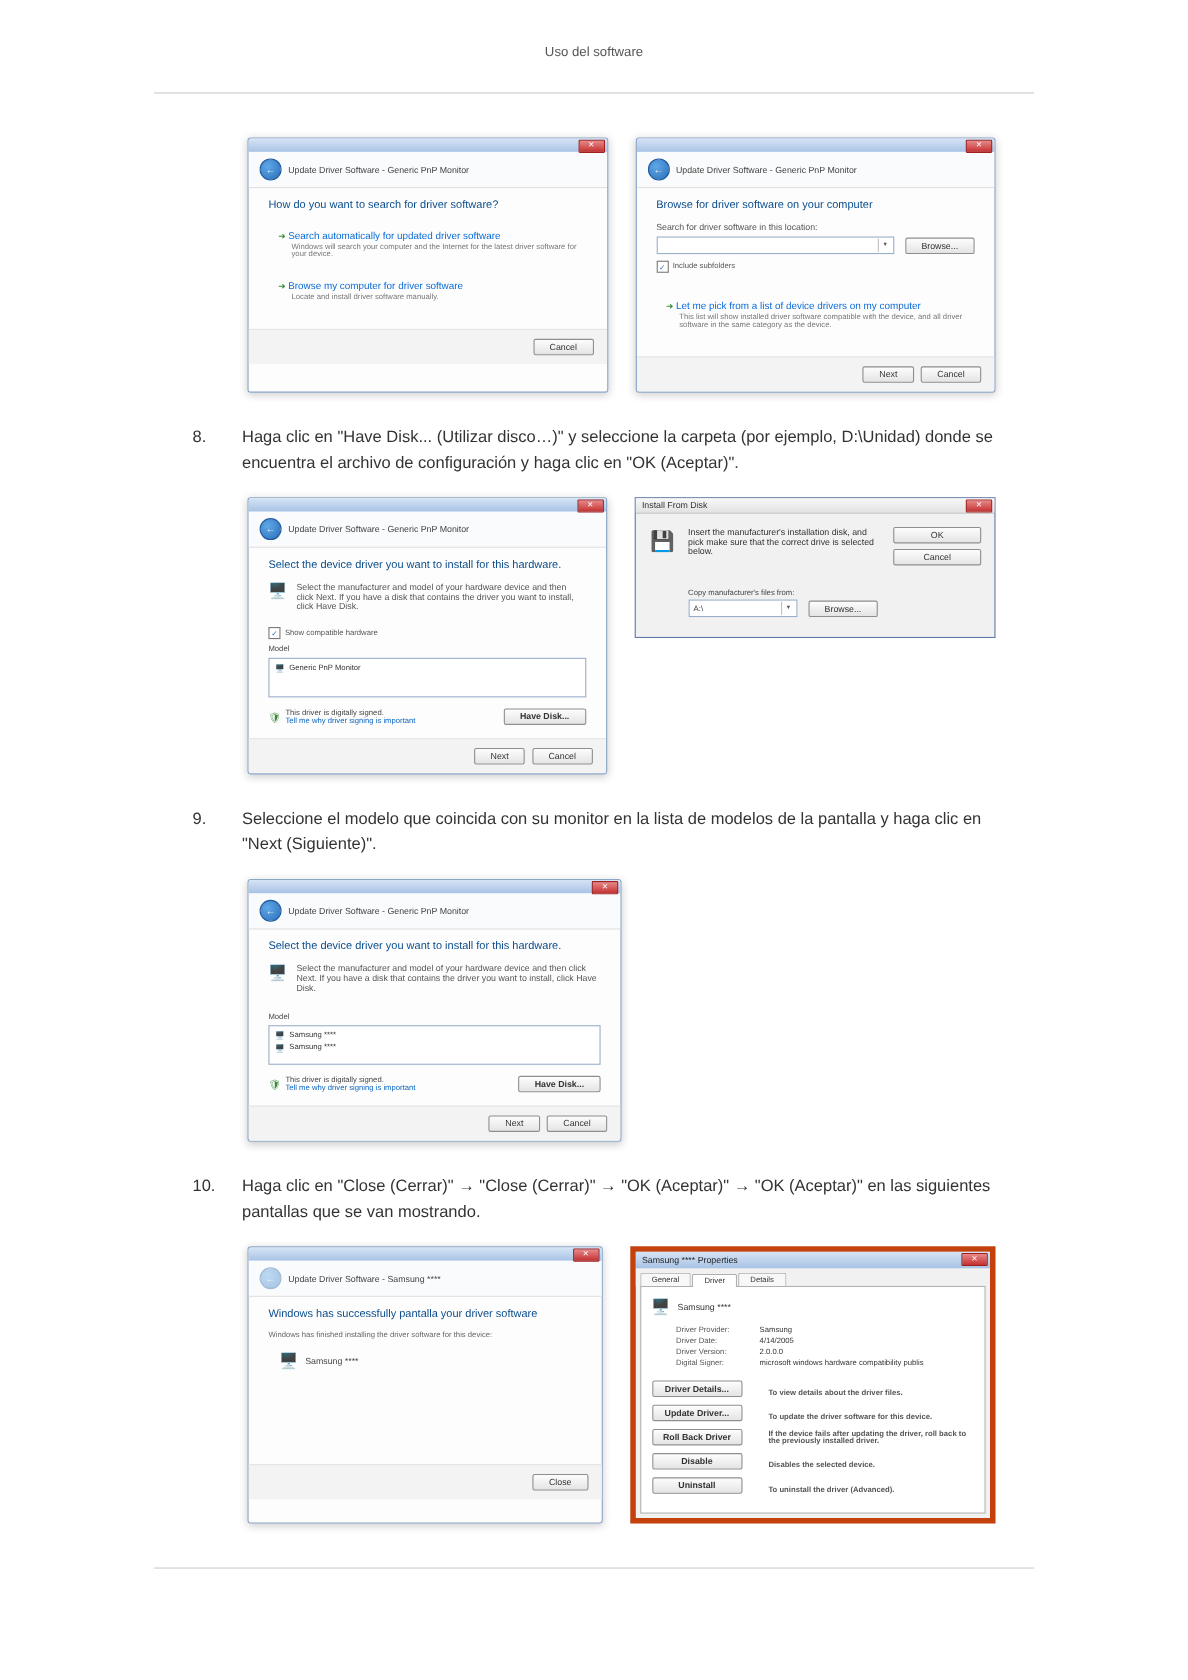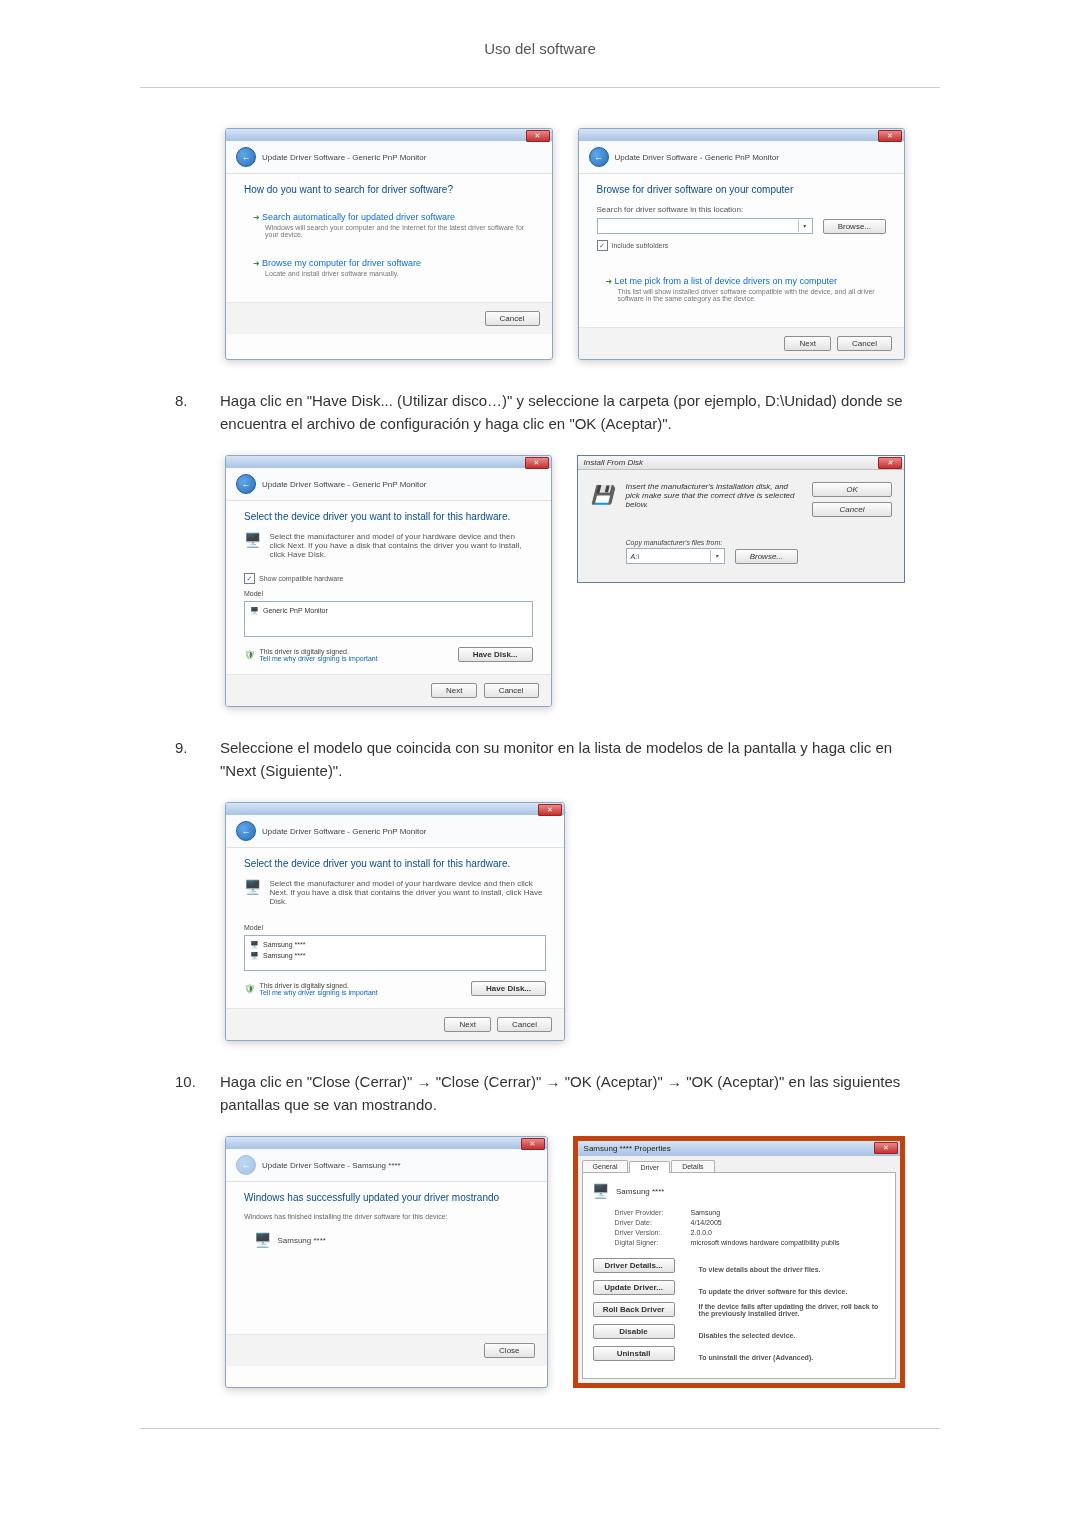--- a/index.html
+++ b/index.html
@@ -10,21 +10,21 @@
       color: #333;
     }
     .page {
       width: 1080px;
       margin: 0 auto;
       padding: 40px 0;
       box-sizing: border-box;
     }
     .header-title {
       text-align: center;
-      font-size: 15px;
+      font-size: 12px;
       color: #555;
       margin-bottom: 30px;
     }
     .header-rule {
       border: none;
       border-top: 1px solid #ccc;
       margin: 8px 140px 40px 140px;
     }
     .footer-rule {
       border: none;
@@ -505,21 +505,21 @@
             </div>
             <span class="win-btn have-disk-btn" style="margin-left:auto;">Have Disk...</span>
           </div>
         </div>
         <div class="footer-btns">
           <span class="win-btn">Next</span>
           <span class="win-btn">Cancel</span>
         </div>
       </div>
 
-      <div class="ifd-dialog" style="align-self:flex-start;font-style:italic;">
+      <div class="ifd-dialog" style="align-self:flex-start;">
         <div class="ifd-title">
           <span>Install From Disk</span>
           <div class="close-x">✕</div>
         </div>
         <div class="ifd-body">
           <div class="disk-icon">💾</div>
           <div class="ifd-content">
             <div class="ifd-text">Insert the manufacturer's installation disk, and pick make sure that the correct drive is selected below.</div>
             <div class="section-label">Copy manufacturer's files from:</div>
             <div class="input-combo">
@@ -595,21 +595,21 @@
 
       <div class="dialog">
         <div class="titlebar-strip">
           <div class="close-x">✕</div>
         </div>
         <div class="breadcrumb">
           <div class="back-btn" style="opacity:0.4;">←</div>
           <div class="breadcrumb-text">Update Driver Software - Samsung ****</div>
         </div>
         <div class="dialog-body" style="min-height:130px;">
-          <div class="body-title">Windows has successfully updated your driver mostrando</div>
+          <div class="body-title">Windows has successfully pantalla your driver software</div>
           <div class="success-text">Windows has finished installing the driver software for this device:</div>
           <div class="device-line">
             <span class="monitor-icon">🖥️</span>
             <span>Samsung ****</span>
           </div>
         </div>
         <div class="footer-btns">
           <span class="win-btn">Close</span>
         </div>
       </div>

